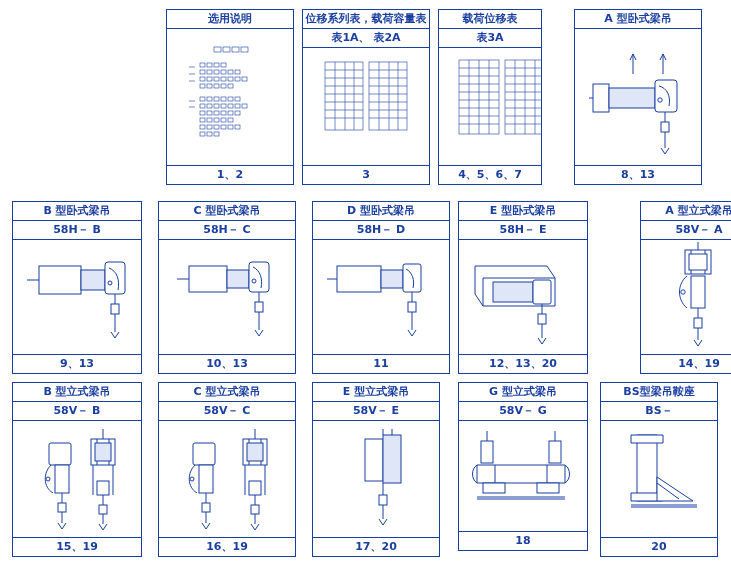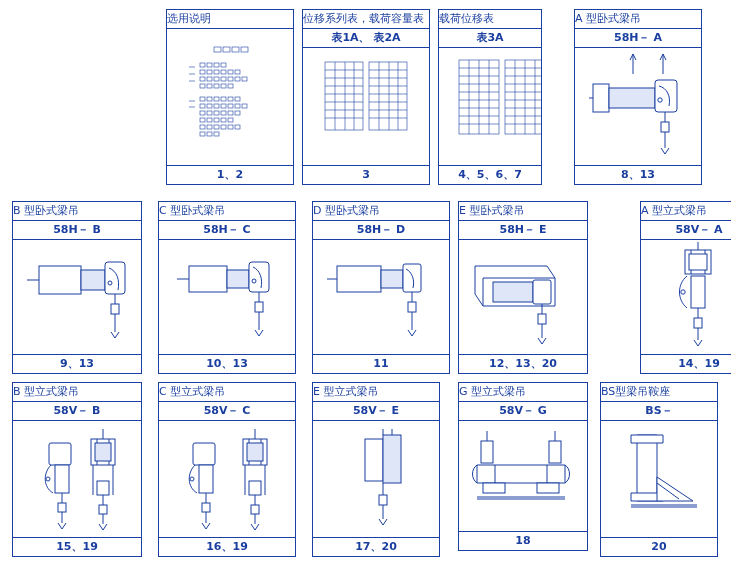--- a/index.html
+++ b/index.html
@@ -15,28 +15,28 @@
 
   .card{
     position:absolute;
     border:1.5px solid #1a3fa0;
     box-sizing:border-box;
     background:#fff;
   }
   .hdr{
     box-sizing:border-box;
     width:100%;
-    text-align:left;
+    text-align:center;
     font-size:11px;
     line-height:18px;
     height:19px;
     border-bottom:1.5px solid #1a3fa0;
     white-space:nowrap;
     letter-spacing:0px;
-    font-weight:normal;
+    font-weight:bold;
   }
   .hdr2{
     box-sizing:border-box;
     width:100%;
     text-align:center;
     font-size:11px;
     line-height:18px;
     height:19px;
     border-bottom:1.5px solid #1a3fa0;
     white-space:nowrap;
@@ -218,21 +218,20 @@
             <line x1="86" y1="12" x2="86" y2="86"></line>
           <line x1="96" y1="12" x2="96" y2="86"></line>
         </g>
       </svg>
     </div>
     <div class="foot">4、5、6、7</div>
   </div>
 
   <div class="card" style="left:574px;top:9px;width:128px;height:176px;">
     <div class="hdr">A 型卧式梁吊</div>
-    <div class="hdr2">58H－ A</div>
     <div class="body" style="top:38px;bottom:19px;">
       <svg width="125" height="116" viewBox="0 0 125 116">
         <g class="ln">
           <line x1="58" y1="6" x2="58" y2="26"></line>
           <line x1="88" y1="6" x2="88" y2="26"></line>
           <path class="ln" d="M55 12 L58 6 L61 12"></path>
           <path class="ln" d="M85 12 L88 6 L91 12"></path>
           <rect class="fillw" x="18" y="36" width="16" height="28"></rect>
           <rect class="fillh" x="34" y="40" width="46" height="20"></rect>
           <rect class="fillw" x="80" y="32" width="22" height="32" rx="3"></rect>

